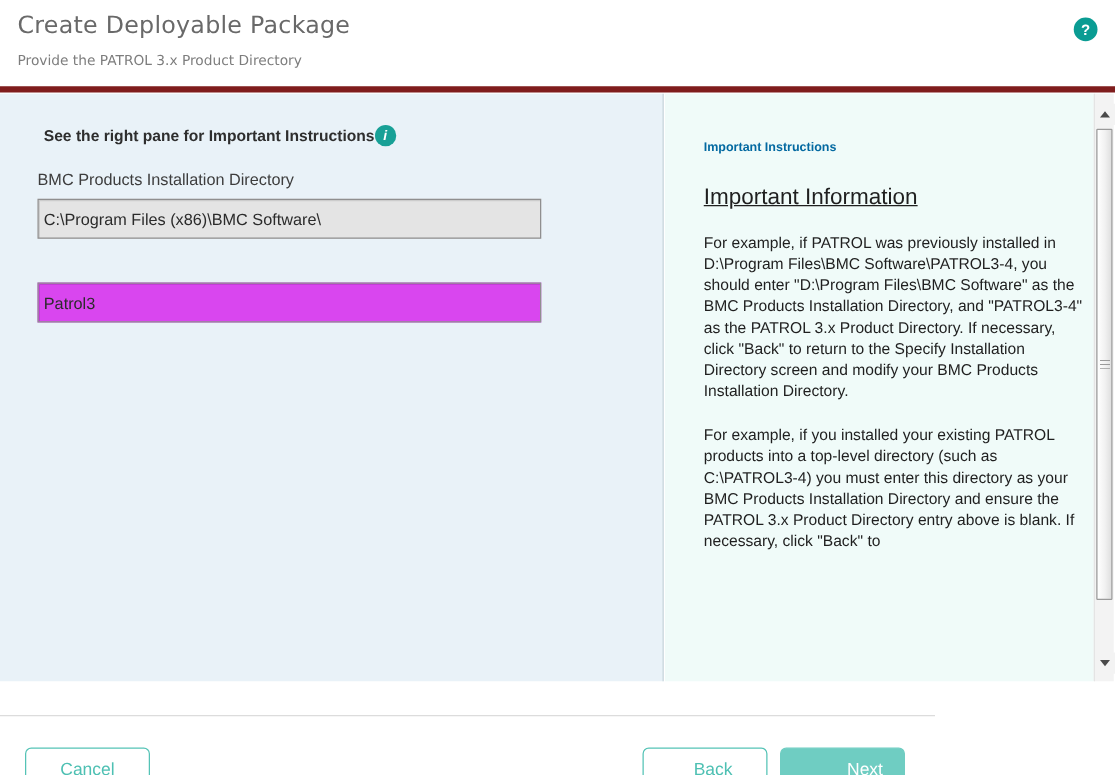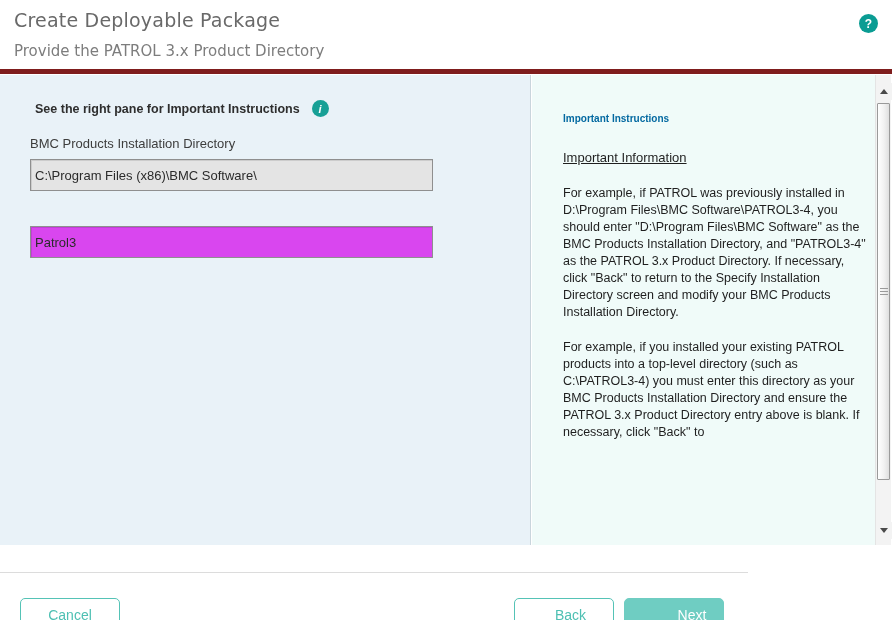--- a/index.html
+++ b/index.html
@@ -17,40 +17,40 @@
     background:#ffffff; border-bottom:5px solid #7f1d1d;
   }
   .header .title {
     position:absolute; left:14px; top:9px;
     font-family:"DejaVu Sans", sans-serif;
     font-size:19px; color:#696969; letter-spacing:0.2px;
   }
   .header .subtitle {
     position:absolute; left:14px; top:42px;
     font-family:"DejaVu Sans", sans-serif;
-    font-size:15px; color:#7d7d7d;
+    font-size:11px; color:#7d7d7d;
   }
   .help-icon {
     position:absolute; right:14px; top:14px;
     width:19px; height:19px; border-radius:50%;
     background:#0a9c93; color:#ffffff;
     display:flex; align-items:center; justify-content:center;
     font-size:12px; font-weight:bold; cursor:pointer;
   }
 
   
   .main { position:absolute; left:0; top:75px; width:892px; height:470px; }
 
   .left-pane {
     position:absolute; left:0; top:0; width:531px; height:470px;
     background:#e9f2f8; border-right:1px solid #c9d5dc;
   }
   .note-row {
     position:absolute; left:35px; top:25px; width:460px;
-    display:flex; align-items:center; gap:12px;
+    display:flex; align-items:center; 
   }
   .note-text { font-size:12.5px; font-weight:bold; color:#2e2e2e; }
   .info-icon {
     width:17px; height:17px; border-radius:50%;
     background:#17a096; color:#ffffff; flex:0 0 auto;
     display:flex; align-items:center; justify-content:center;
     font-size:11px; font-weight:bold; font-style:italic;
   }
   .field-label { position:absolute; left:30px; font-size:13px; color:#3d3d3d; }
   .label-1 { top:61px; }
@@ -69,21 +69,21 @@
   .right-pane {
     position:absolute; left:532px; top:0; width:343px; height:470px;
     background:#f0fbf9; overflow:hidden;
   }
   .rp-inner { position:absolute; left:31px; top:35px; width:304px; }
   .rp-heading {
     font-size:10px; font-weight:bold; color:#0369a1;
     line-height:17px; margin-bottom:22px;
   }
   .rp-link {
-    font-size:13px; color:#1f1f1f; line-height:17px;
+    font-size:18px; color:#1f1f1f; line-height:17px;
     text-decoration:underline;
     margin-top:12px;
   }
   .rp-para {
     font-size:12.5px; color:#1f1f1f; line-height:17px;
   }
   .rp-para + .rp-para { margin-top:18px; }
 
   
   .scrollbar {

